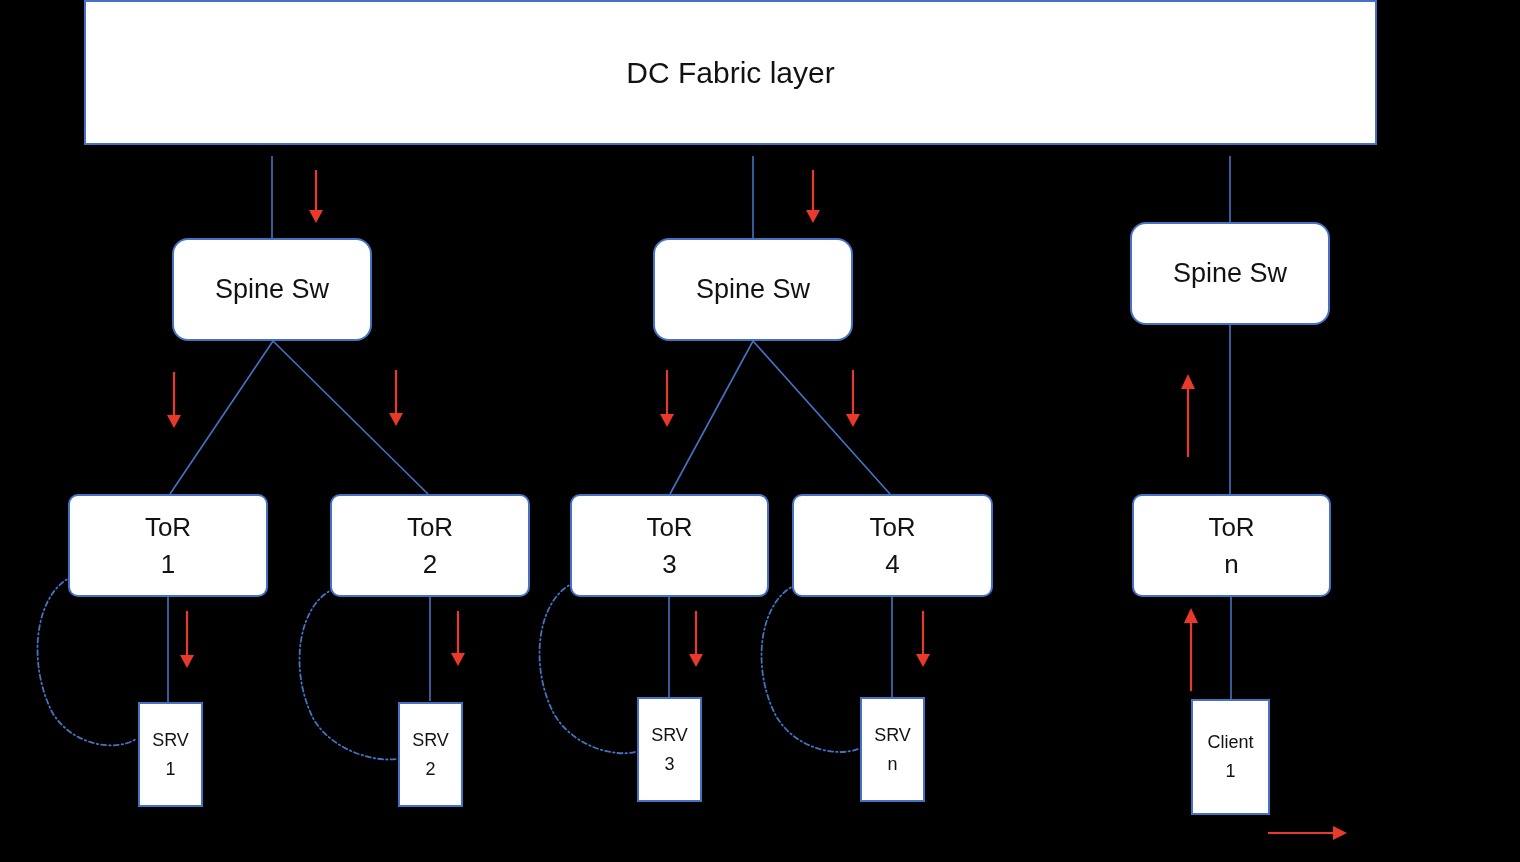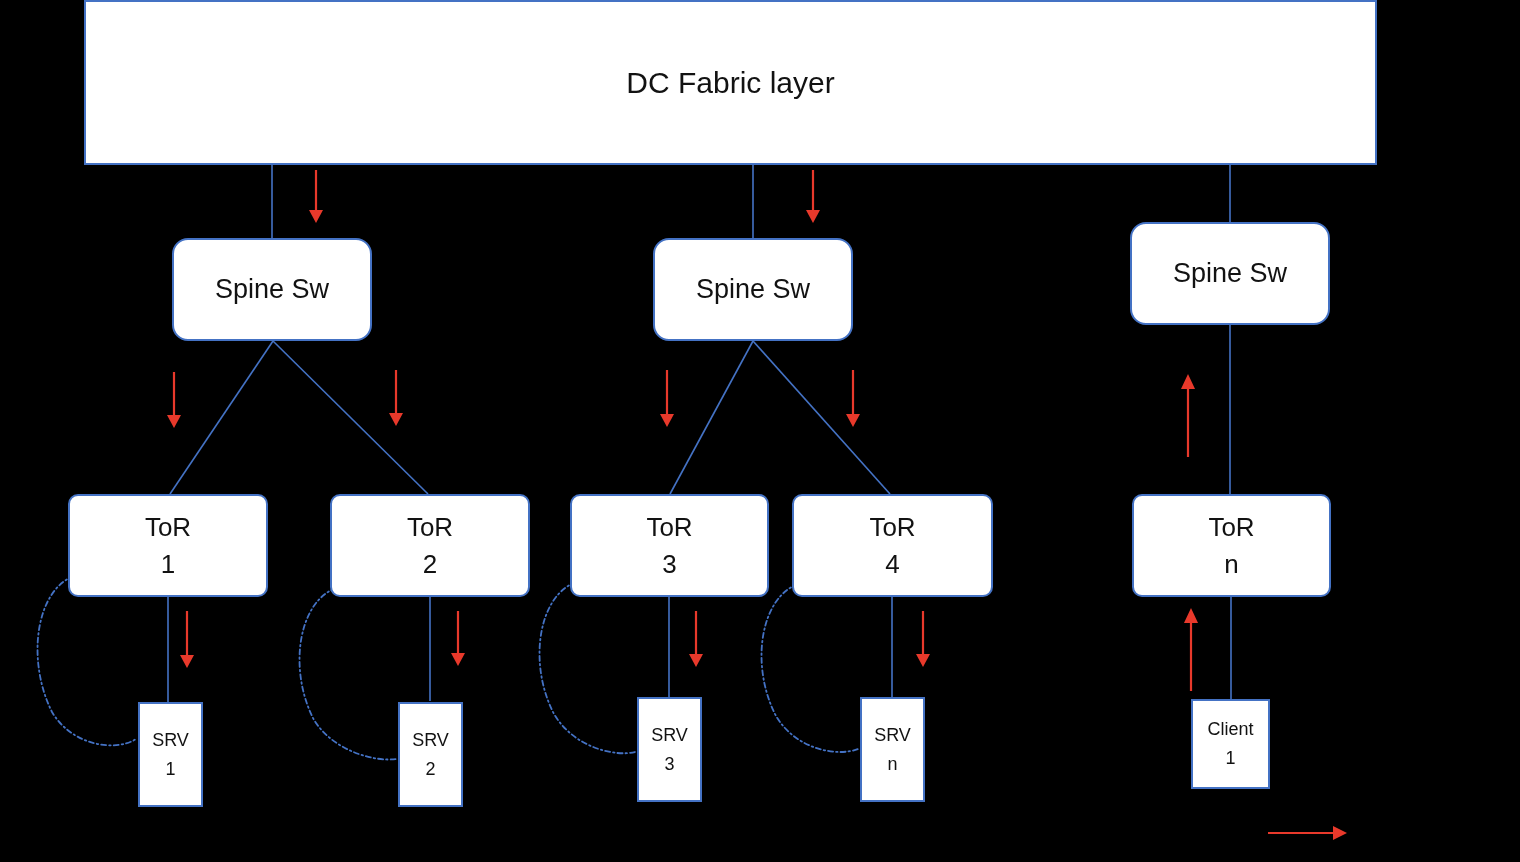--- a/index.html
+++ b/index.html
@@ -129,21 +129,21 @@
       <line class="red-line" x1="1191" y1="622" x2="1191" y2="691"></line>
       <polygon class="red-head" points="1184,623 1198,623 1191,608"></polygon>
     </g>
 
     <g>
       <line class="red-line" x1="1268" y1="833" x2="1334" y2="833"></line>
       <polygon class="red-head" points="1333,826 1333,840 1347,833"></polygon>
     </g>
   </svg>
 
-  <div class="node fabric" style="left:84px; top:0px; width:1293px; height:165px;">
+  <div class="node fabric" style="left:84px; top:0px; width:1293px; height:145px;">
     <span>DC Fabric layer</span>
   </div>
 
   <div class="node rounded spine" style="left:172px; top:238px; width:200px; height:103px;">
     <span>Spine Sw</span>
   </div>
   <div class="node rounded spine" style="left:653px; top:238px; width:200px; height:103px;">
     <span>Spine Sw</span>
   </div>
   <div class="node rounded spine" style="left:1130px; top:222px; width:200px; height:103px;">
@@ -180,18 +180,18 @@
     <span>2</span>
   </div>
   <div class="node endpoint" style="left:637px; top:697px; width:65px; height:105px;">
     <span>SRV</span>
     <span>3</span>
   </div>
   <div class="node endpoint" style="left:860px; top:697px; width:65px; height:105px;">
     <span>SRV</span>
     <span>n</span>
   </div>
-  <div class="node endpoint" style="left:1191px; top:699px; width:79px; height:90px;">
+  <div class="node endpoint" style="left:1191px; top:699px; width:79px; height:116px;">
     <span>Client</span>
     <span>1</span>
   </div>
 
 </div>
 
 </body></html>

